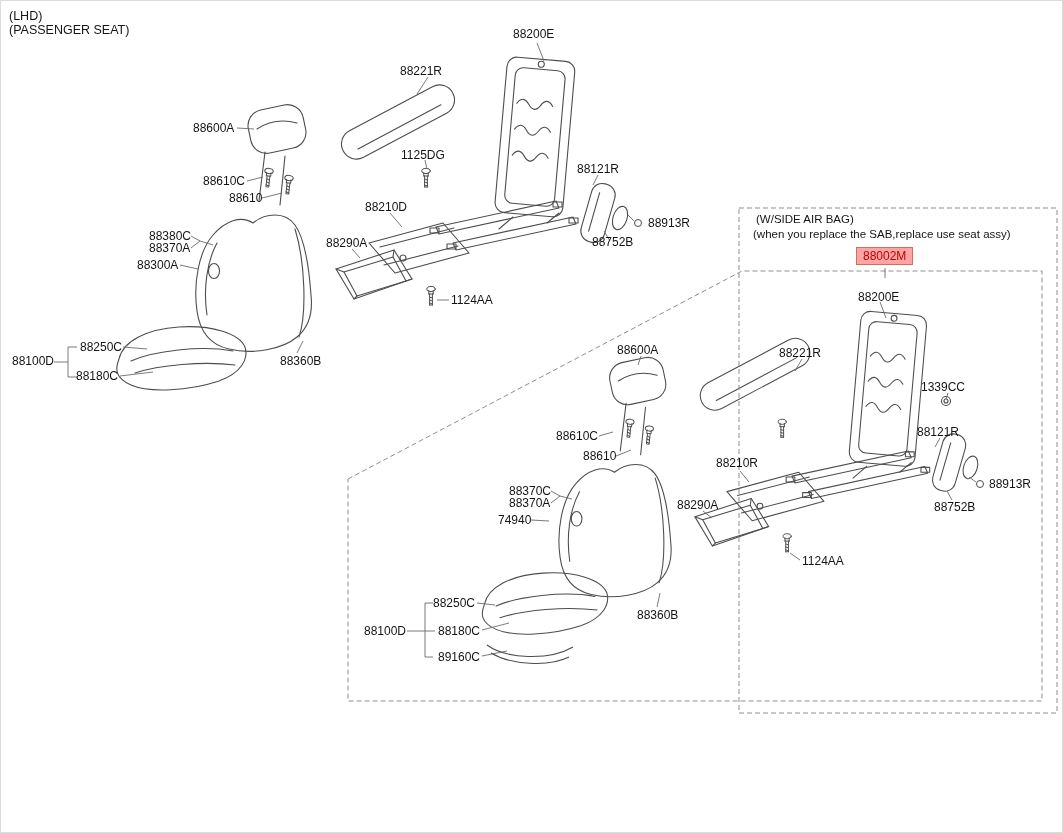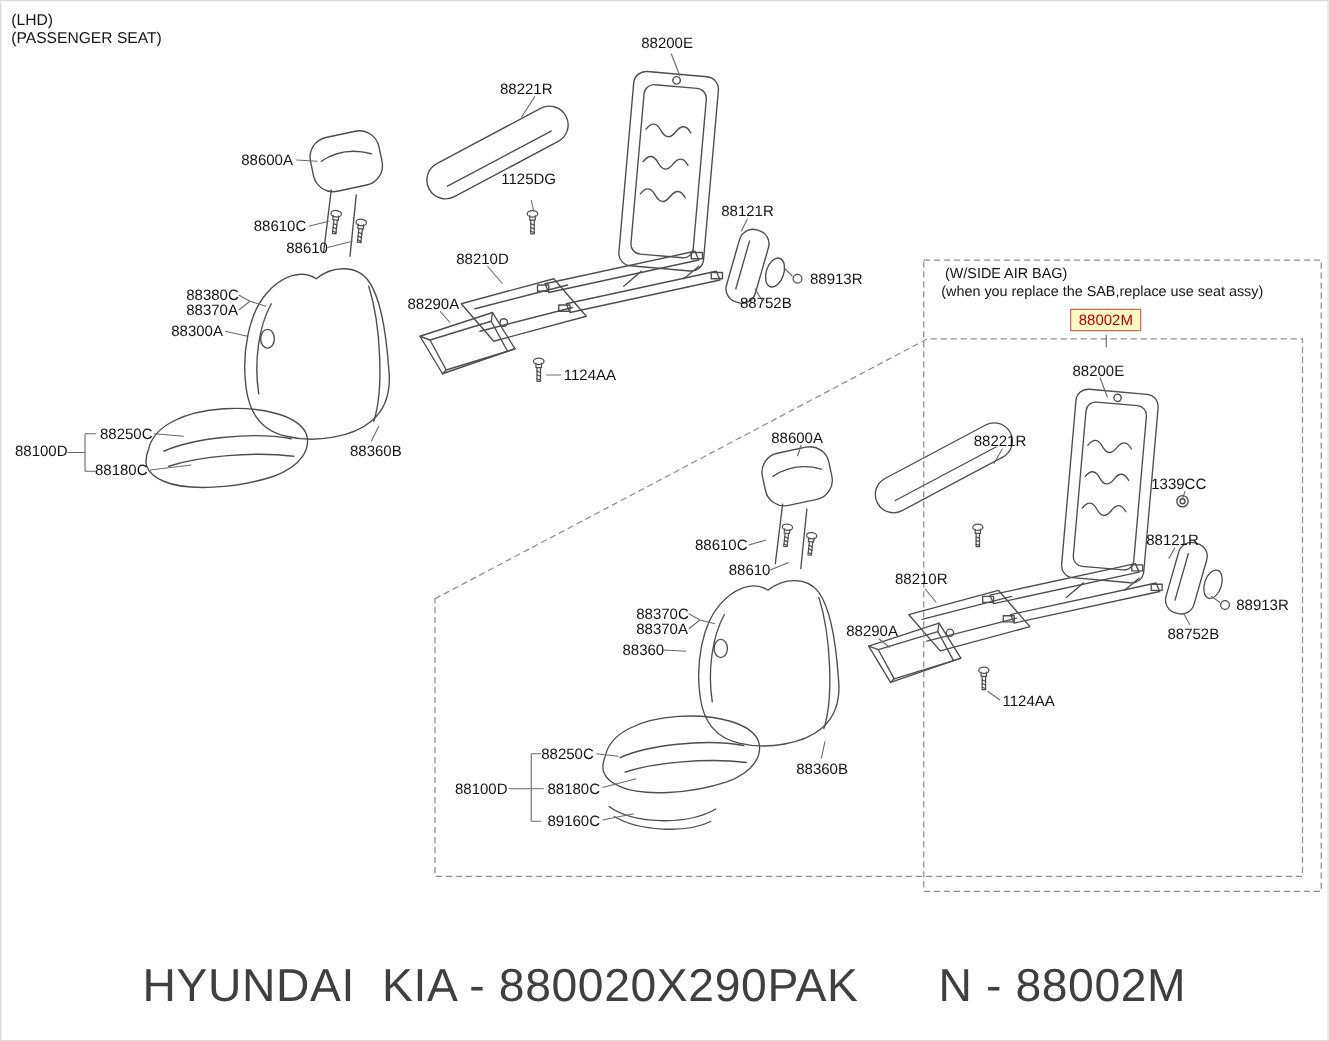--- a/index.html
+++ b/index.html
@@ -9,21 +9,21 @@
     border:1px solid #dcdcdc; box-sizing:border-box;
   }
   .diagram-svg { position:absolute; left:0; top:0; }
   .hdr { position:absolute; left:8px; top:8px; font-size:12.5px; line-height:14px; color:#151515; }
   .plabel {
     position:absolute; font-size:12px; line-height:13px; color:#141414; white-space:nowrap;
   }
   .note { position:absolute; font-size:11.5px; color:#151515; white-space:nowrap;text-align:right; }
   .hl {
     position:absolute; left:855px; top:246px; font-size:12px; padding:1px 6px;
-    color:#bd0000; background:#fef9c3; border:1px solid #d96a5f; white-space:nowrap;
+    color:#bd0000; background:#fca5a5; border:1px solid #d96a5f; white-space:nowrap;
   }
   .footer {
     position:absolute; left:0; right:0; top:756px; height:64px;
     display:flex; align-items:center; justify-content:center; gap:64px;
     font-size:37px; color:#3f3f3f; letter-spacing:0.5px; white-space:pre;
   }
 </style>
 </head>
 <body>
 
@@ -133,21 +133,21 @@
     <div>(PASSENGER SEAT)</div>
   </div>
 
   <div class="note" style="left:755px;top:212px">(W/SIDE AIR BAG)</div>
   <div class="note" style="left:752px;top:227px">(when you replace the SAB,replace use seat assy)</div>
   <div class="hl">88002M</div>
 
   <div class="plabel" style="left:512px;top:27px">88200E</div>
   <div class="plabel" style="left:399px;top:64px">88221R</div>
   <div class="plabel" style="left:192px;top:121px">88600A</div>
-  <div class="plabel" style="left:400px;top:136px">1125DG</div>
+  <div class="plabel" style="left:400px;top:148px">1125DG</div>
   <div class="plabel" style="left:202px;top:174px">88610C</div>
   <div class="plabel" style="left:228px;top:191px">88610</div>
   <div class="plabel" style="left:576px;top:162px">88121R</div>
   <div class="plabel" style="left:148px;top:229px">88380C</div>
   <div class="plabel" style="left:148px;top:241px">88370A</div>
   <div class="plabel" style="left:136px;top:258px">88300A</div>
   <div class="plabel" style="left:364px;top:200px">88210D</div>
   <div class="plabel" style="left:325px;top:236px">88290A</div>
   <div class="plabel" style="left:647px;top:216px">88913R</div>
   <div class="plabel" style="left:591px;top:235px">88752B</div>
@@ -160,29 +160,25 @@
   <div class="plabel" style="left:857px;top:290px">88200E</div>
   <div class="plabel" style="left:778px;top:346px">88221R</div>
   <div class="plabel" style="left:616px;top:343px">88600A</div>
   <div class="plabel" style="left:920px;top:380px">1339CC</div>
   <div class="plabel" style="left:555px;top:429px">88610C</div>
   <div class="plabel" style="left:582px;top:449px">88610</div>
   <div class="plabel" style="left:916px;top:425px">88121R</div>
   <div class="plabel" style="left:715px;top:456px">88210R</div>
   <div class="plabel" style="left:508px;top:484px">88370C</div>
   <div class="plabel" style="left:508px;top:496px">88370A</div>
-  <div class="plabel" style="left:497px;top:513px">88360</div>
+  <div class="plabel" style="left:497px;top:513px">74940</div>
   <div class="plabel" style="left:676px;top:498px">88290A</div>
   <div class="plabel" style="left:988px;top:477px">88913R</div>
   <div class="plabel" style="left:933px;top:500px">88752B</div>
   <div class="plabel" style="left:801px;top:554px">1124AA</div>
   <div class="plabel" style="left:432px;top:596px">88250C</div>
   <div class="plabel" style="left:363px;top:624px">88100D</div>
   <div class="plabel" style="left:437px;top:624px">88180C</div>
   <div class="plabel" style="left:437px;top:650px">89160C</div>
   <div class="plabel" style="left:636px;top:608px">88360B</div>
 
-  <div class="footer">
-    <span>HYUNDAI  KIA - 880020X290PAK</span>
-    <span>N - 88002M</span>
-  </div>
 
 </div>
 
 </body></html>

